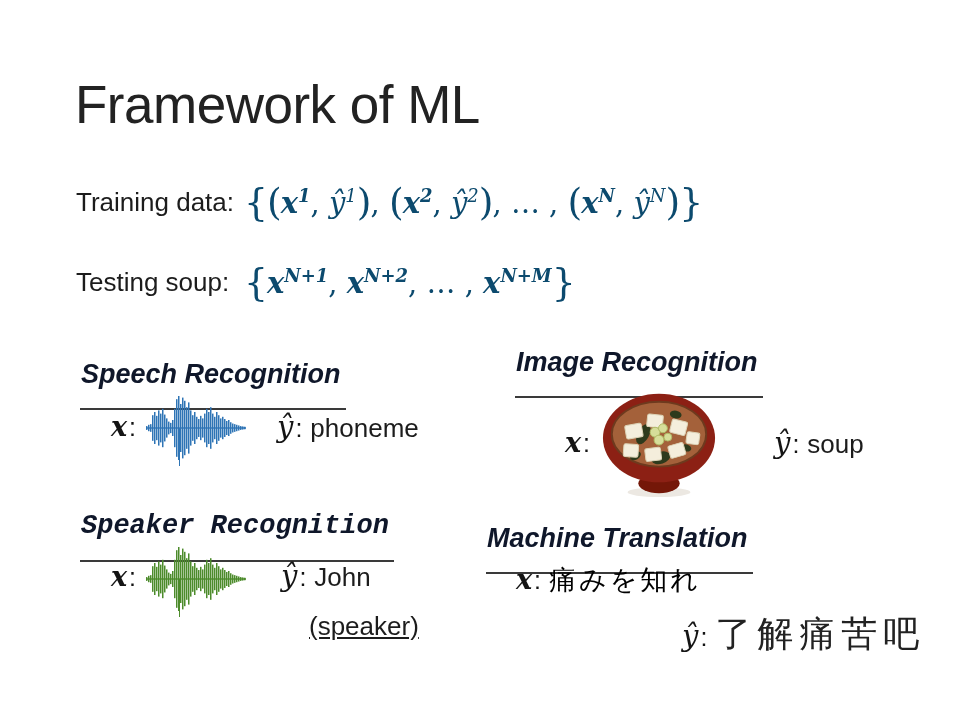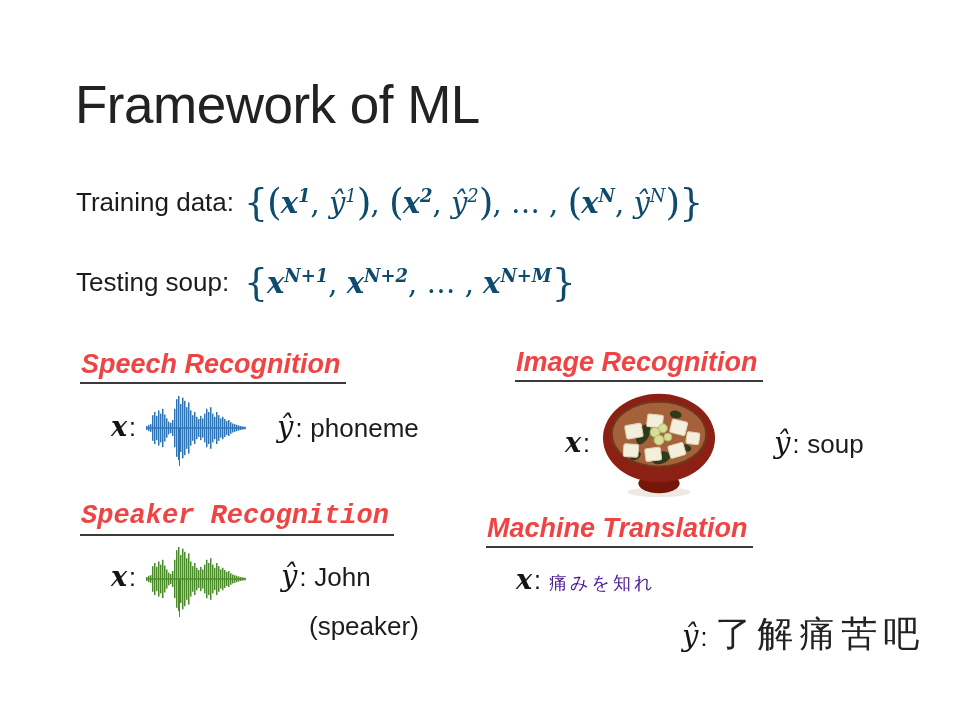--- a/index.html
+++ b/index.html
@@ -16,29 +16,29 @@
   .row-label{font-size:26px;color:#1c1c1c;width:164px;}
   .formula{font-family:"DejaVu Serif","Liberation Serif",serif;font-size:29px;color:#0c4a6e;white-space:nowrap;}
   .tok{display:inline;}
   .tok-br{font-size:1.3em;font-style:normal;vertical-align:-0.06em;letter-spacing:-1px;}
   .tok-xb{font-style:italic;font-weight:700;letter-spacing:0;}
   .tok-yh{font-style:italic;}
   .tok-pl{font-style:normal;}
   .formula sup{font-size:0.62em;line-height:0;vertical-align:super;font-style:italic;}
   .tok-xb sup{font-weight:700;}
   .section-title{
-    display:inline-block;font-size:27px;font-style:italic;font-weight:700;color:#ef4444;
-    border-bottom:2px solid #3a3a3a;padding:0 5px 2px 1px;
+    display:inline-block;font-size:27px;font-style:italic;font-weight:700;color:#0f172a;
+    border-bottom:2px solid #3a3a3a;padding:0 5px 18px 1px;margin-top:10px;
   }
   .mx{font-family:"DejaVu Serif","Liberation Serif",serif;font-style:italic;font-weight:700;font-size:27px;color:#141414;}
   .myh{font-family:"DejaVu Serif","Liberation Serif",serif;font-style:italic;font-weight:400;font-size:29px;color:#141414;}
   .mcolon{font-size:25px;color:#141414;margin-left:2px;margin-right:8px;}
   .y-text{font-size:26px;color:#1c1c1c;}
   .note-text{font-size:26px;color:#1c1c1c;}
-  .cjk{font-family:Liberation Sans, sans-serif;font-size:18px;color:#4c1d95;letter-spacing:3px;}
+  .cjk{font-family:Liberation Sans, sans-serif;font-size:27px;color:#000000;letter-spacing:3px;}
   .cjk-big{font-family:"DejaVu Serif","Liberation Serif",serif;font-size:36px;color:#222;letter-spacing:6px;}
   .waveform{display:inline-block;}
   .soup{position:absolute;}
 </style>
 </head>
 <body>
 
 <div class="slide">
 
   <h1 class="slide-title">Framework of ML</h1>
@@ -110,21 +110,21 @@
         <rect x="92" y="33.44" width="1.5" height="5.12" fill="#2E74B5"></rect>
         <rect x="94" y="34.08" width="1.5" height="3.84" fill="#2E74B5"></rect>
         <rect x="96" y="34.4" width="1.5" height="3.2" fill="#2E74B5"></rect>
         <rect x="98" y="34.72" width="1.5" height="2.56" fill="#2E74B5"></rect>
         <rect x="33" y="36" width="1" height="38" fill="#2E74B5"></rect>
       </svg></span>
   <span class="pos" style="left:277px;top:410px;">
     <span class="myh">ŷ</span><span class="mcolon">:</span><span class="y-text">phoneme</span>
   </span>
 
-  <div class="pos" style="left:515px;top:346px;">
+  <div class="pos" style="left:515px;top:336px;">
     <span class="section-title">Image Recognition</span>
   </div>
   <span class="pos" style="left:565px;top:427px;">
     <span class="mx">x</span><span class="mcolon">:</span>
   </span>
   <svg class="soup" style="left:600px;top:388px;" width="118" height="112" viewBox="0 0 120 112">
     <ellipse cx="60" cy="105" rx="32" ry="5" fill="#ece8e2"></ellipse>
     <ellipse cx="60" cy="96" rx="21" ry="10" fill="#741708"></ellipse>
     <ellipse cx="60" cy="50" rx="57" ry="45" fill="#8C2014"></ellipse>
     <ellipse cx="60" cy="46" rx="48" ry="33" stroke="#6E3A1E" stroke-width="2" fill="#A4613A"></ellipse>
@@ -205,21 +205,21 @@
         <rect x="90" y="32.8" width="1.5" height="6.4" fill="#4C8B2B"></rect>
         <rect x="92" y="33.44" width="1.5" height="5.12" fill="#4C8B2B"></rect>
         <rect x="94" y="34.08" width="1.5" height="3.84" fill="#4C8B2B"></rect>
         <rect x="96" y="34.4" width="1.5" height="3.2" fill="#4C8B2B"></rect>
         <rect x="98" y="34.72" width="1.5" height="2.56" fill="#4C8B2B"></rect>
         <rect x="33" y="36" width="1" height="38" fill="#4C8B2B"></rect>
       </svg></span>
   <span class="pos" style="left:281px;top:559px;">
     <span class="myh">ŷ</span><span class="mcolon">:</span><span class="y-text">John</span>
   </span>
-  <span class="pos note-text" style="left:309px;top:611px;">(speaker)</span>
+  <span class="pos note-text" style="left:309px;top:611px;text-decoration:underline;">(speaker)</span>
 
   <div class="pos" style="left:486px;top:512px;">
     <span class="section-title">Machine Translation</span>
   </div>
   <span class="pos" style="left:516px;top:564px;">
     <span class="mx">x</span><span class="mcolon">:</span><span class="cjk">痛みを知れ</span>
   </span>
   <span class="pos" style="left:682px;top:612px;">
     <span class="myh">ŷ</span><span class="mcolon">:</span><span class="cjk-big">了解痛苦吧</span>
   </span>

